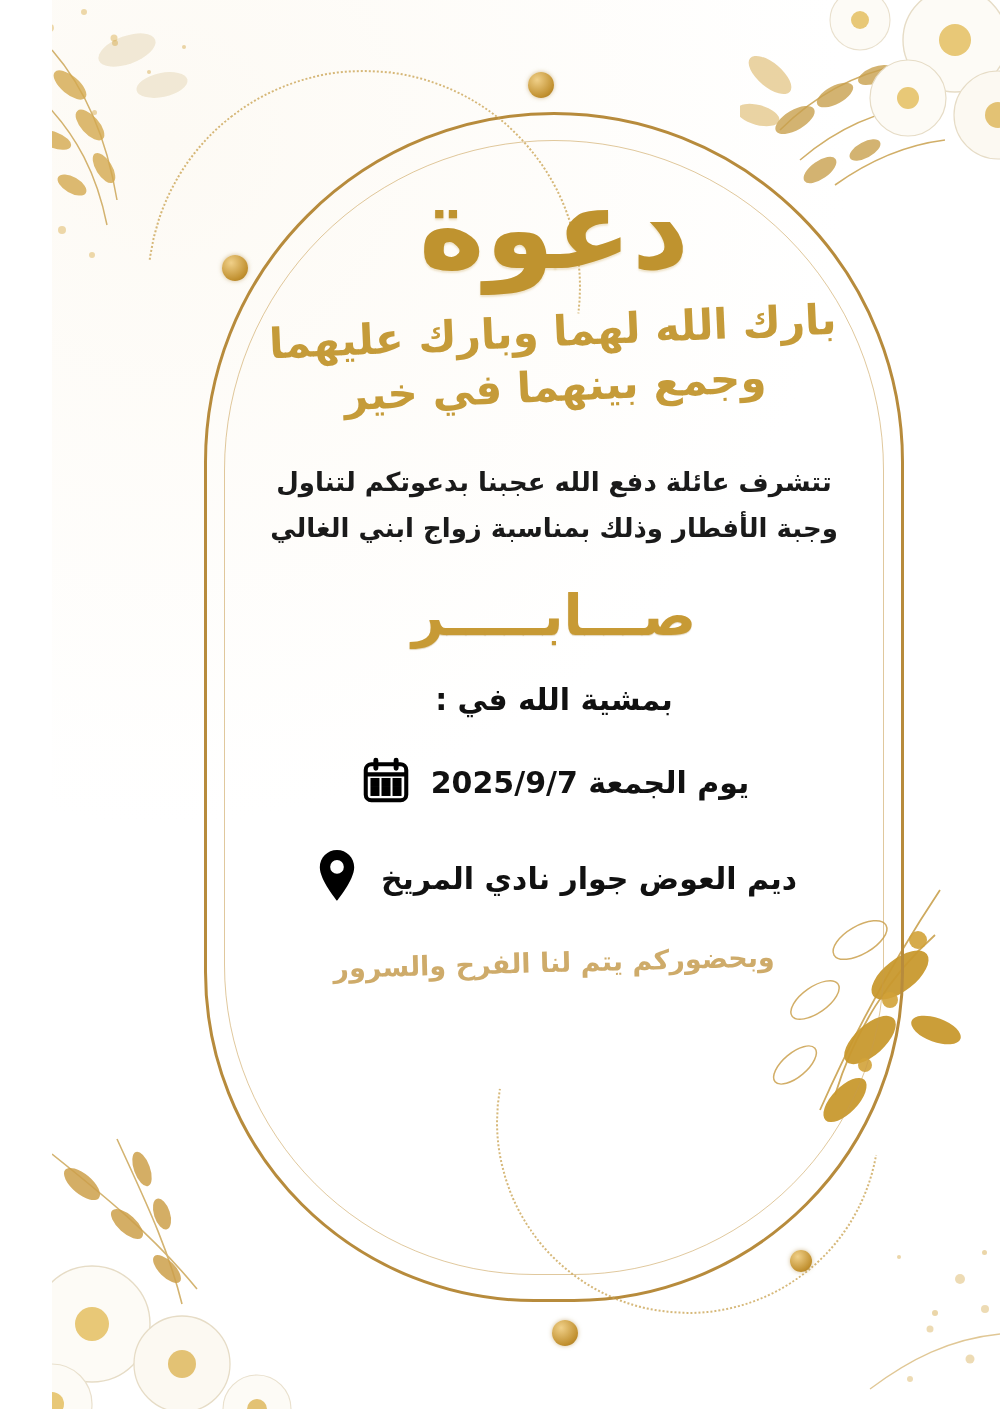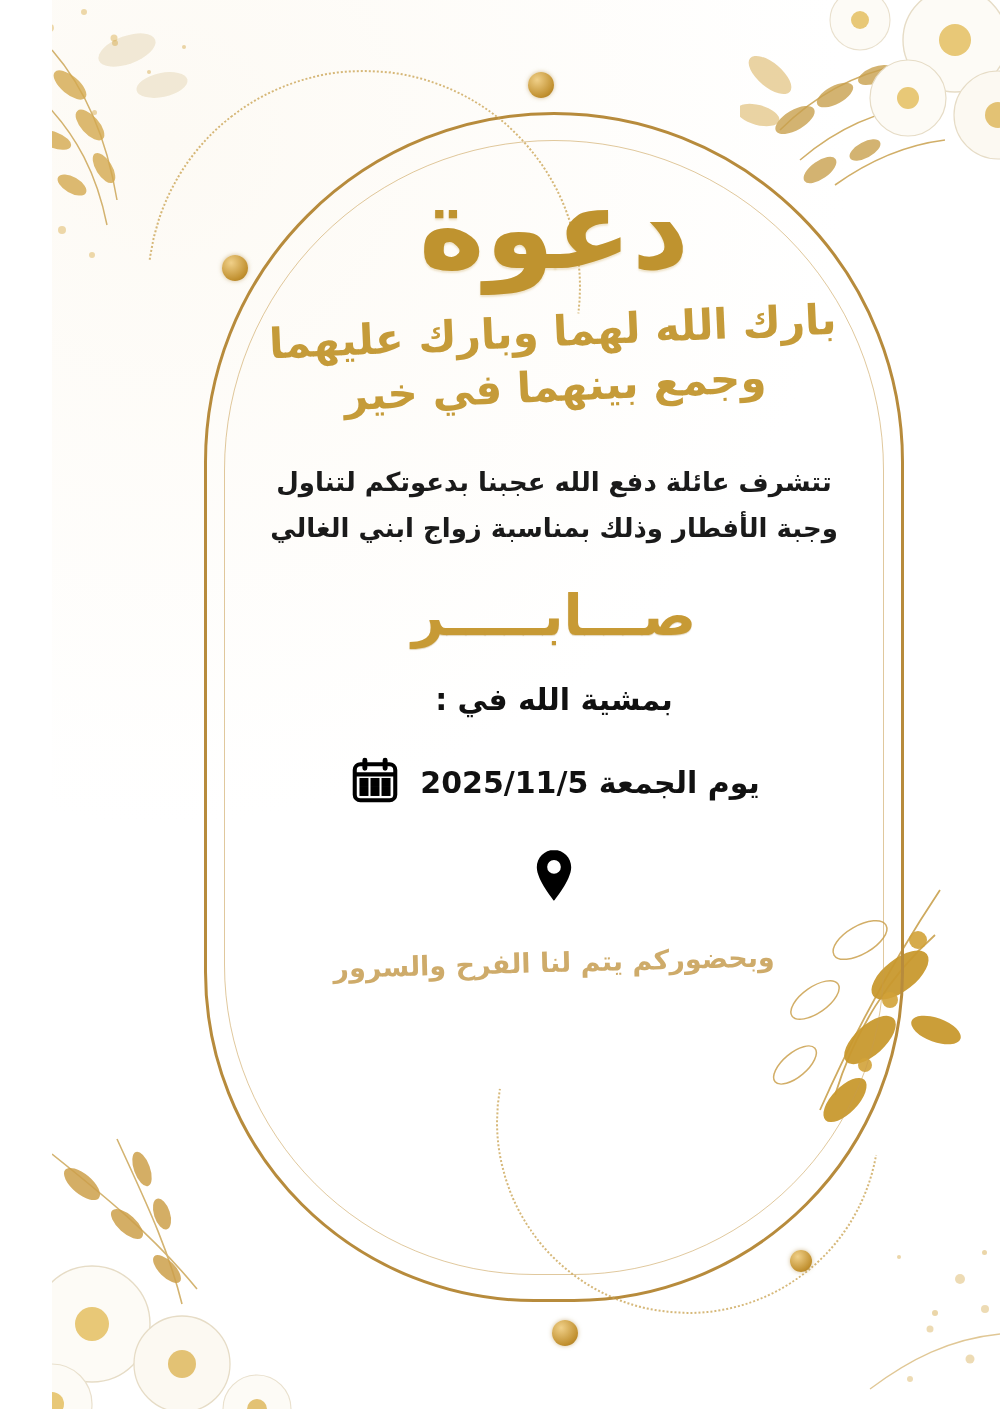--- a/index.html
+++ b/index.html
@@ -336,39 +336,40 @@
 
     <div class="blessing">بارك الله لهما وبارك عليهما وجمع بينهما في خير</div>
 
     <div class="invite-text">تتشرف عائلة دفع الله عجبنا بدعوتكم لتناول وجبة الأفطار وذلك بمناسبة زواج ابني الغالي</div>
 
     <div class="groom-name">صـــابـــــر</div>
 
     <div class="bi-mashiat">بمشية الله في :</div>
 
     <div class="info-row">
-      <span class="txt">يوم الجمعة   2025/11/5</span>
+      <span class="txt">يوم الجمعة   2025/9/7</span>
       <span class="ico">
         <svg width="54" height="54" viewBox="0 0 24 24" fill="none" stroke="#000" stroke-width="1.8">
           <rect x="3" y="5" width="18" height="16" rx="2.5" fill="#fff" stroke="#000"></rect>
           <path d="M3 9.5h18" stroke="#000" stroke-width="1.8"></path>
           <path d="M7.5 3.2v3.6M16.5 3.2v3.6" stroke="#000" stroke-width="2.2" stroke-linecap="round"></path>
           <g fill="#000">
             <rect x="6" y="12" width="2.2" height="2.2"></rect>
             <rect x="10.9" y="12" width="2.2" height="2.2"></rect>
             <rect x="15.8" y="12" width="2.2" height="2.2"></rect>
             <rect x="6" y="16" width="2.2" height="2.2"></rect>
             <rect x="10.9" y="16" width="2.2" height="2.2"></rect>
             <rect x="15.8" y="16" width="2.2" height="2.2"></rect>
           </g>
         </svg>
       </span>
     </div>
 
     <div class="info-row">
+      <span class="txt">ديم العوض جوار نادي المريخ</span>
       <span class="ico">
         <svg width="52" height="58" viewBox="0 0 24 28" fill="#000">
           <path d="M12 1.5c-4.6 0-8.3 3.7-8.3 8.3 0 6.2 8.3 16.2 8.3 16.2s8.3-10 8.3-16.2c0-4.6-3.7-8.3-8.3-8.3z"></path>
           <circle cx="12" cy="9.6" r="3.3" fill="#fff"></circle>
         </svg>
       </span>
     </div>
 
     <div class="closing">وبحضوركم يتم لنا الفرح والسرور</div>
   </div>

